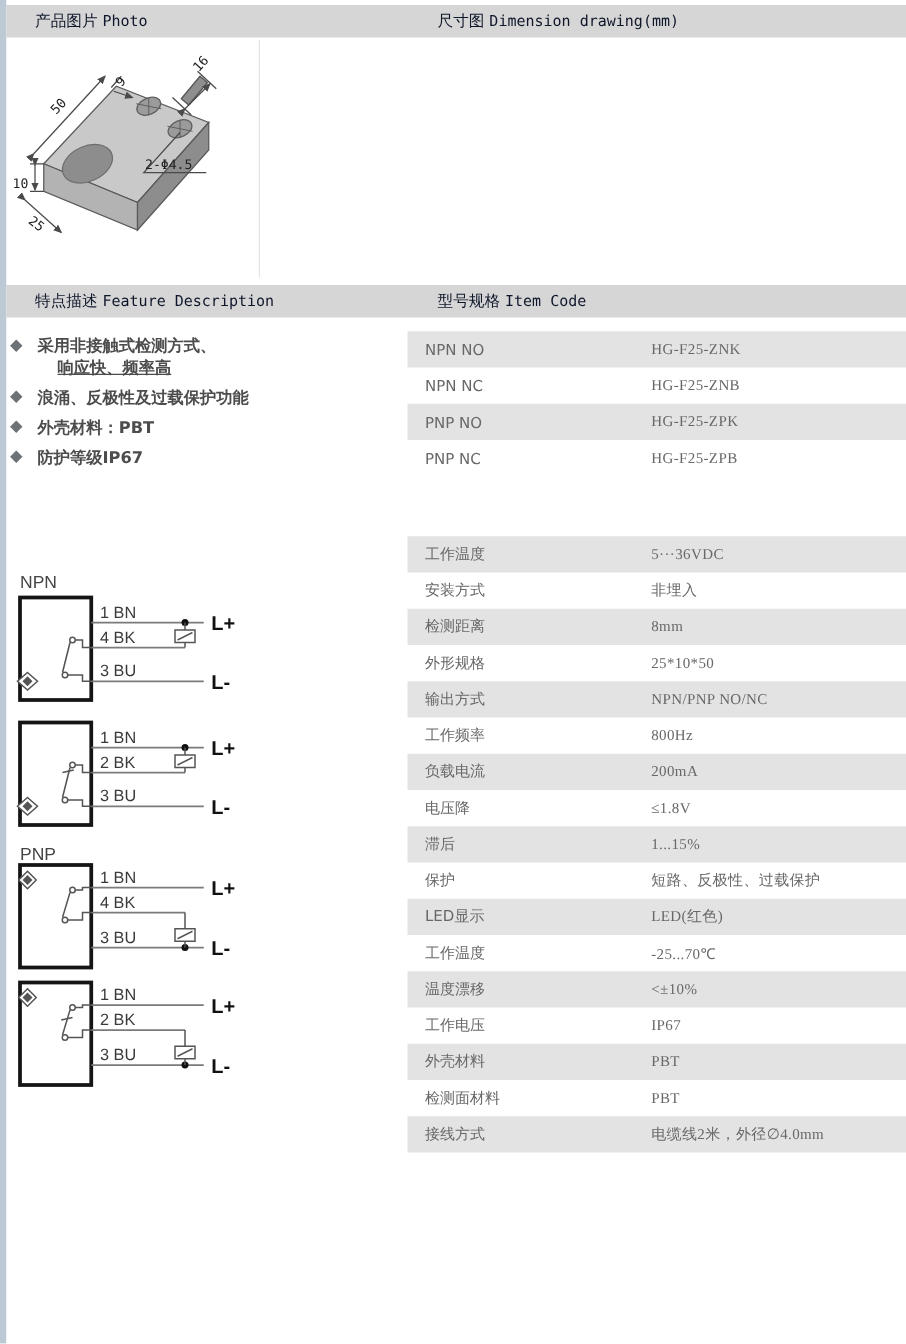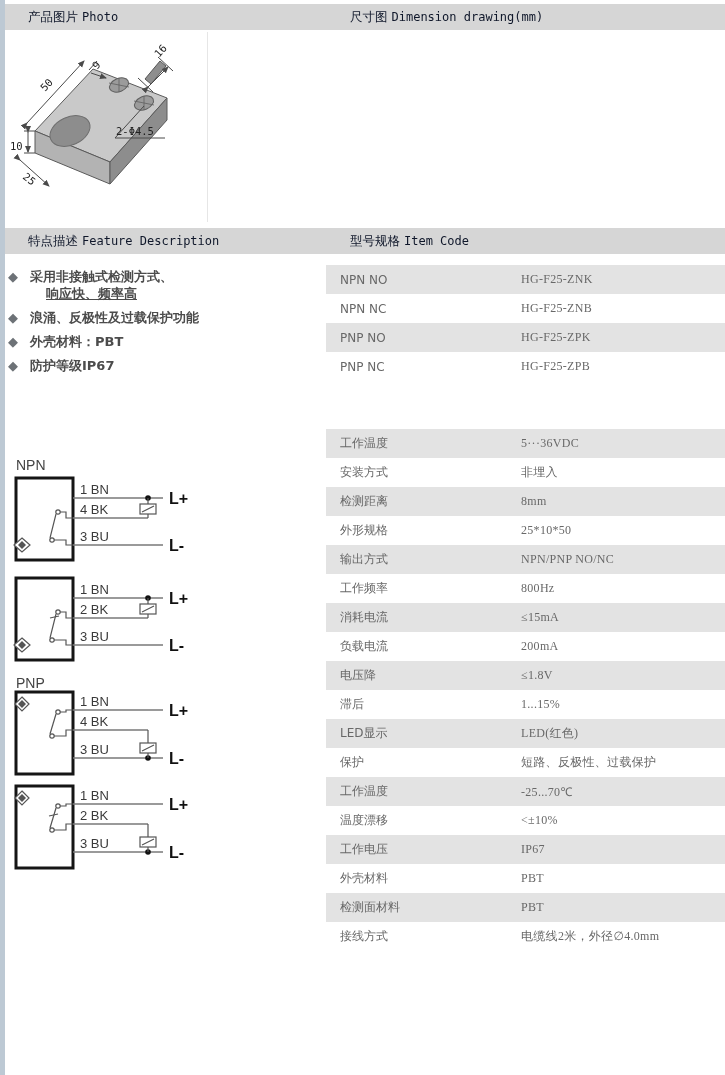--- a/index.html
+++ b/index.html
@@ -271,44 +271,40 @@
       </div>
     <div class="drow">
         <span class="lbl">输出方式</span>
         <span class="val">NPN/PNP NO/NC</span>
       </div>
     <div class="drow">
         <span class="lbl">工作频率</span>
         <span class="val">800Hz</span>
       </div>
     <div class="drow">
-        <span class="lbl">消耗电流</span>
-        <span class="val">≤15mA</span>
-      </div>
-    <div class="drow">
         <span class="lbl">负载电流</span>
         <span class="val">200mA</span>
       </div>
     <div class="drow">
         <span class="lbl">电压降</span>
         <span class="val">≤1.8V</span>
       </div>
     <div class="drow">
         <span class="lbl">滞后</span>
         <span class="val">1...15%</span>
       </div>
     <div class="drow">
+        <span class="lbl">保护</span>
+        <span class="val">短路、反极性、过载保护</span>
+      </div>
+    <div class="drow">
         <span class="lbl">LED显示</span>
         <span class="val">LED(红色)</span>
       </div>
     <div class="drow">
-        <span class="lbl">保护</span>
-        <span class="val">短路、反极性、过载保护</span>
-      </div>
-    <div class="drow">
         <span class="lbl">工作温度</span>
         <span class="val">-25...70℃</span>
       </div>
     <div class="drow">
         <span class="lbl">温度漂移</span>
         <span class="val">&lt;±10%</span>
       </div>
     <div class="drow">
         <span class="lbl">工作电压</span>
         <span class="val">IP67</span>

